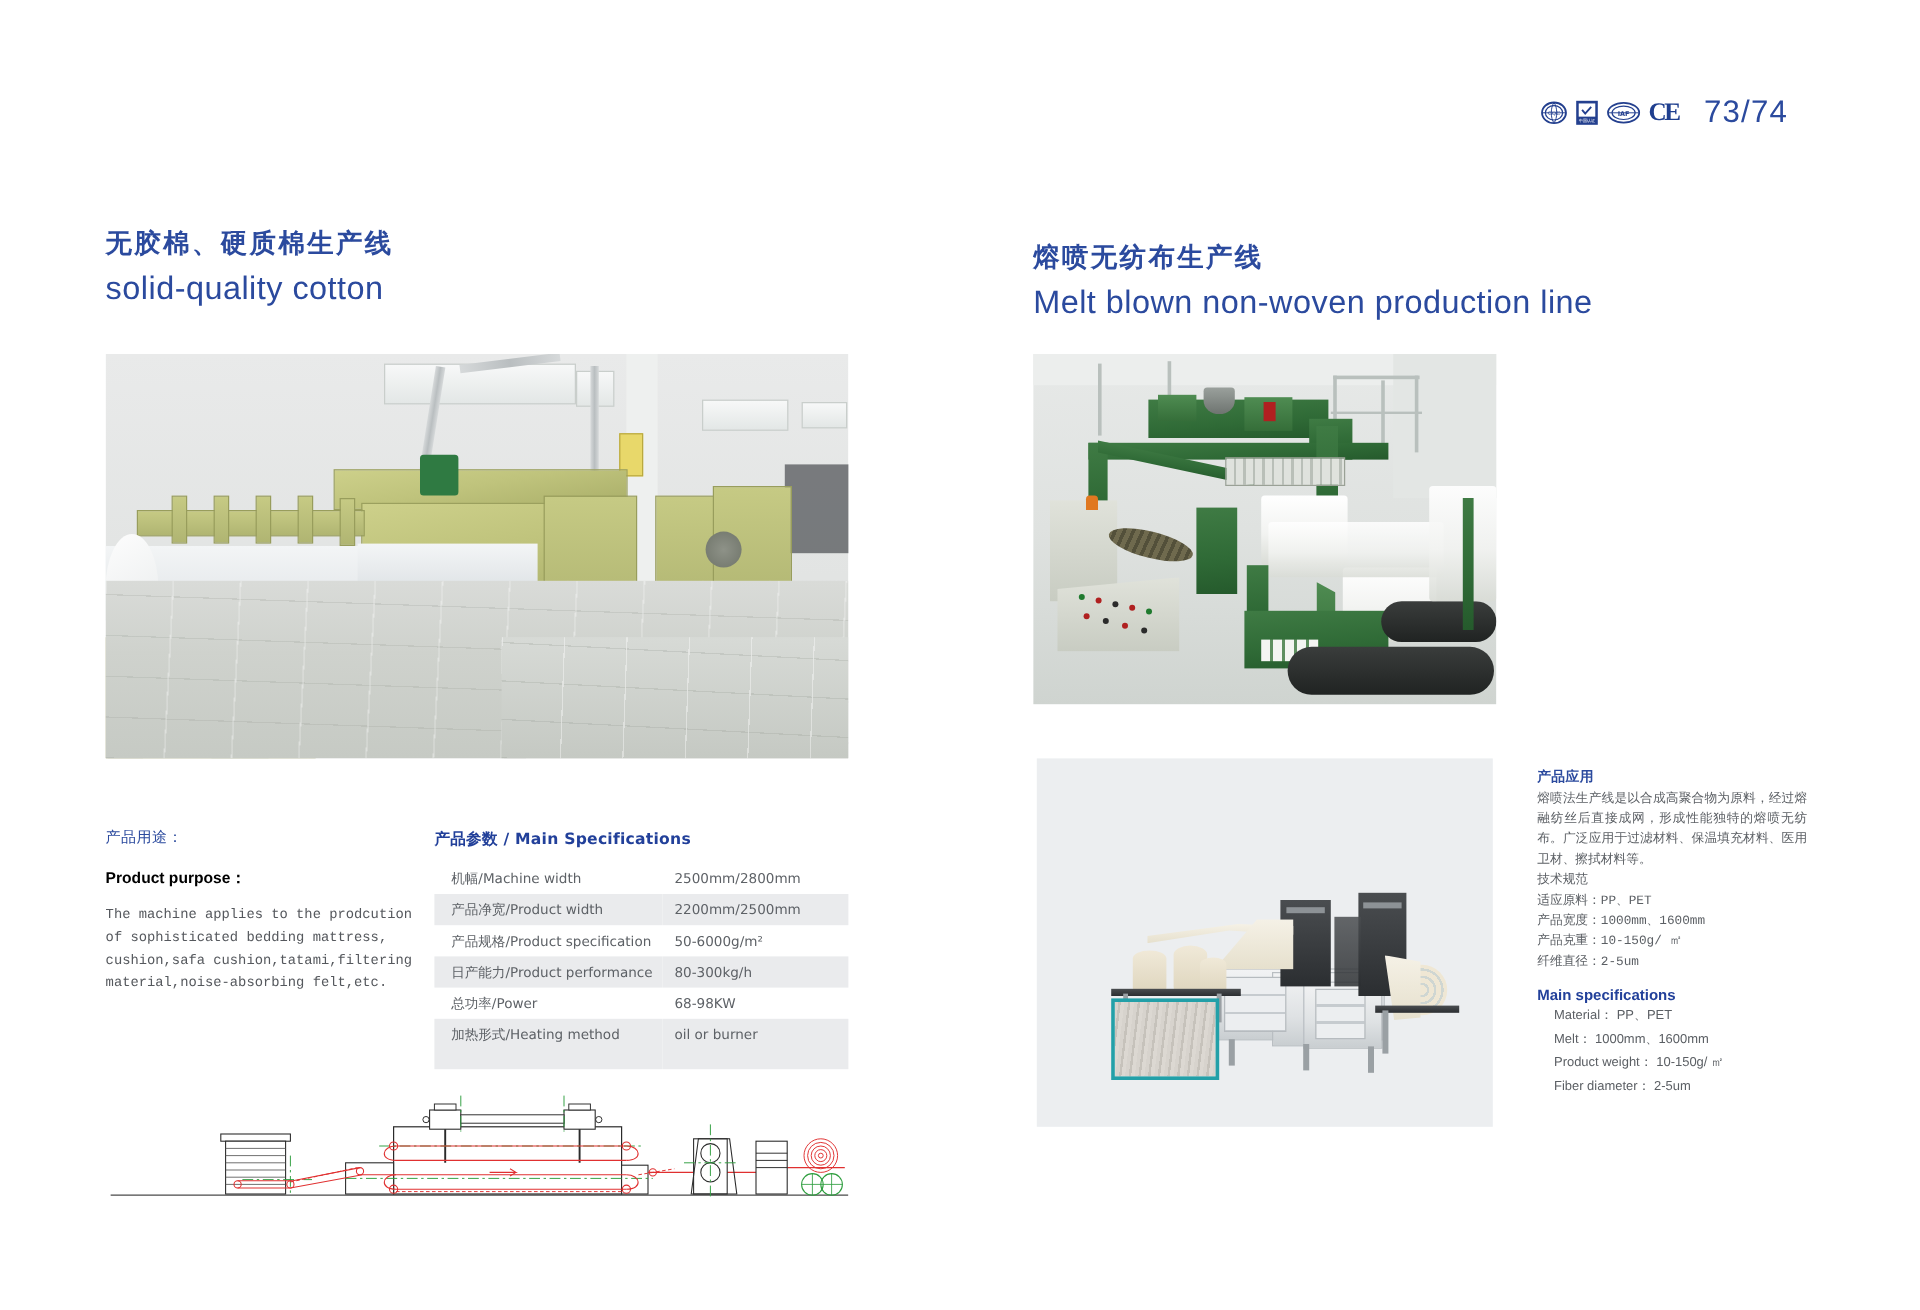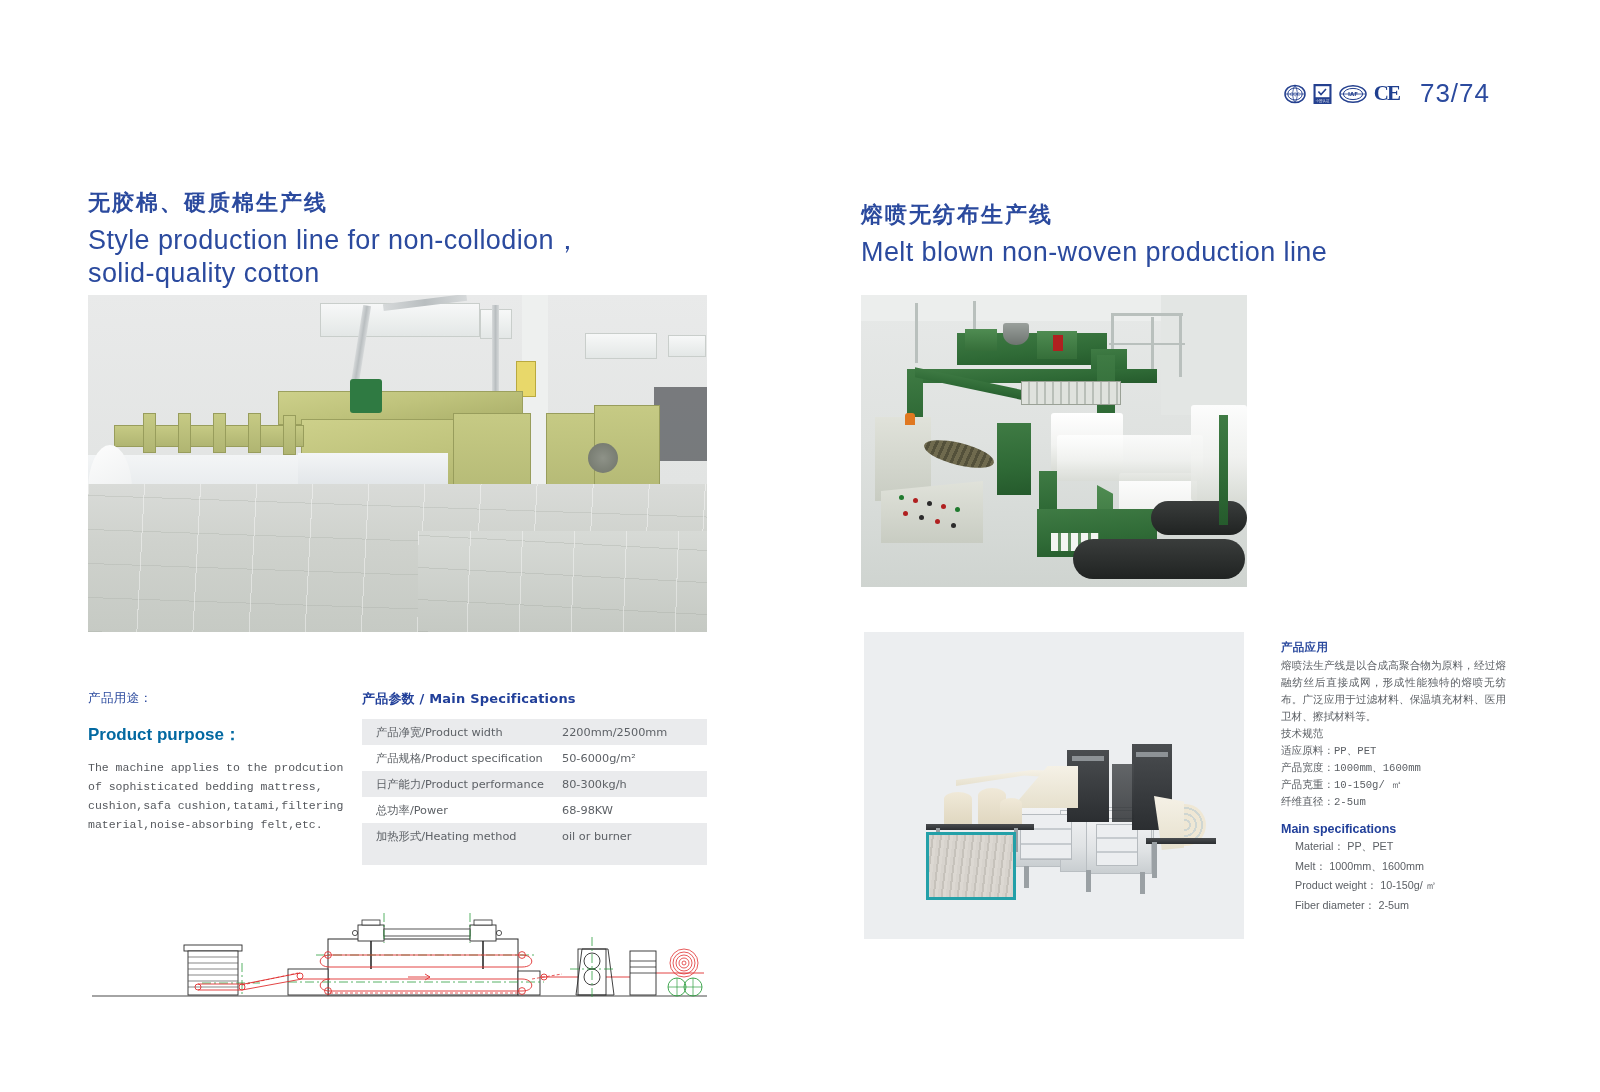--- a/index.html
+++ b/index.html
@@ -93,21 +93,21 @@
   .block-purpose { position: absolute; left: 88px; top: 690px; width: 258px; }
   .head-cn {
     color:#2b4a9e; font-weight:normal; font-size:12.5px; letter-spacing:.4px;
     font-family:"DejaVu Sans", sans-serif;
   }
   .body-cn {
     color:#4c4f54; font-size:11.5px; line-height:1.72; margin-top:3px;
     font-family:"DejaVu Sans", sans-serif;
   }
   .head-en {
-    color:#0369a1; font-weight:bold; font-size:17px; margin-top:16px;
+    color:#000000; font-weight:bold; font-size:13px; margin-top:16px;
     font-family:"Liberation Sans", sans-serif;
   }
   .body-en {
     color:#55585d; font-size:11.5px; line-height:1.66; margin-top:12px;
     font-family:Liberation Mono, monospace;
   }
 
   
   .specs { position:absolute; left:362px; top:690px; width:345px; }
   .specs-title {
@@ -182,21 +182,20 @@
 
     <span class="ce-mark">CE</span>
 
     <span class="page-no">73/74</span>
   </div>
 
   <div class="col-left">
     <div style="position:absolute; left:0; top:188px; width:625px;">
       <div class="title-cn">无胶棉、硬质棉生产线</div>
       <div class="title-en">
-        <div>Style production line for non-collodion，</div>
         <div>solid-quality cotton</div>
       </div>
     </div>
   </div>
 
   <div class="col-right">
     <div style="position:absolute; left:0; top:200px; width:640px;">
       <div class="title-cn">熔喷无纺布生产线</div>
       <div class="title-en">Melt blown non-woven production line</div>
     </div>
@@ -374,20 +373,24 @@
   <div class="block-purpose">
     <div class="head-cn">产品用途：</div>
     <div class="head-en">Product purpose：</div>
     <div class="body-en">The machine applies to the prodcution of sophisticated bedding mattress, cushion,safa cushion,tatami,filtering material,noise-absorbing felt,etc.</div>
   </div>
 
   <div class="specs">
     <div class="specs-title">产品参数 / Main  Specifications</div>
     <table>
       <tbody id="specs-body">
+          <tr>
+            <td class="col-k">机幅/Machine width</td>
+            <td class="v">2500mm/2800mm</td>
+          </tr>
           <tr class="alt">
             <td class="col-k">产品净宽/Product width</td>
             <td class="v">2200mm/2500mm</td>
           </tr>
           <tr>
             <td class="col-k">产品规格/Product specification</td>
             <td class="v">50-6000g/m²</td>
           </tr>
           <tr class="alt">
             <td class="col-k">日产能力/Product performance</td>

